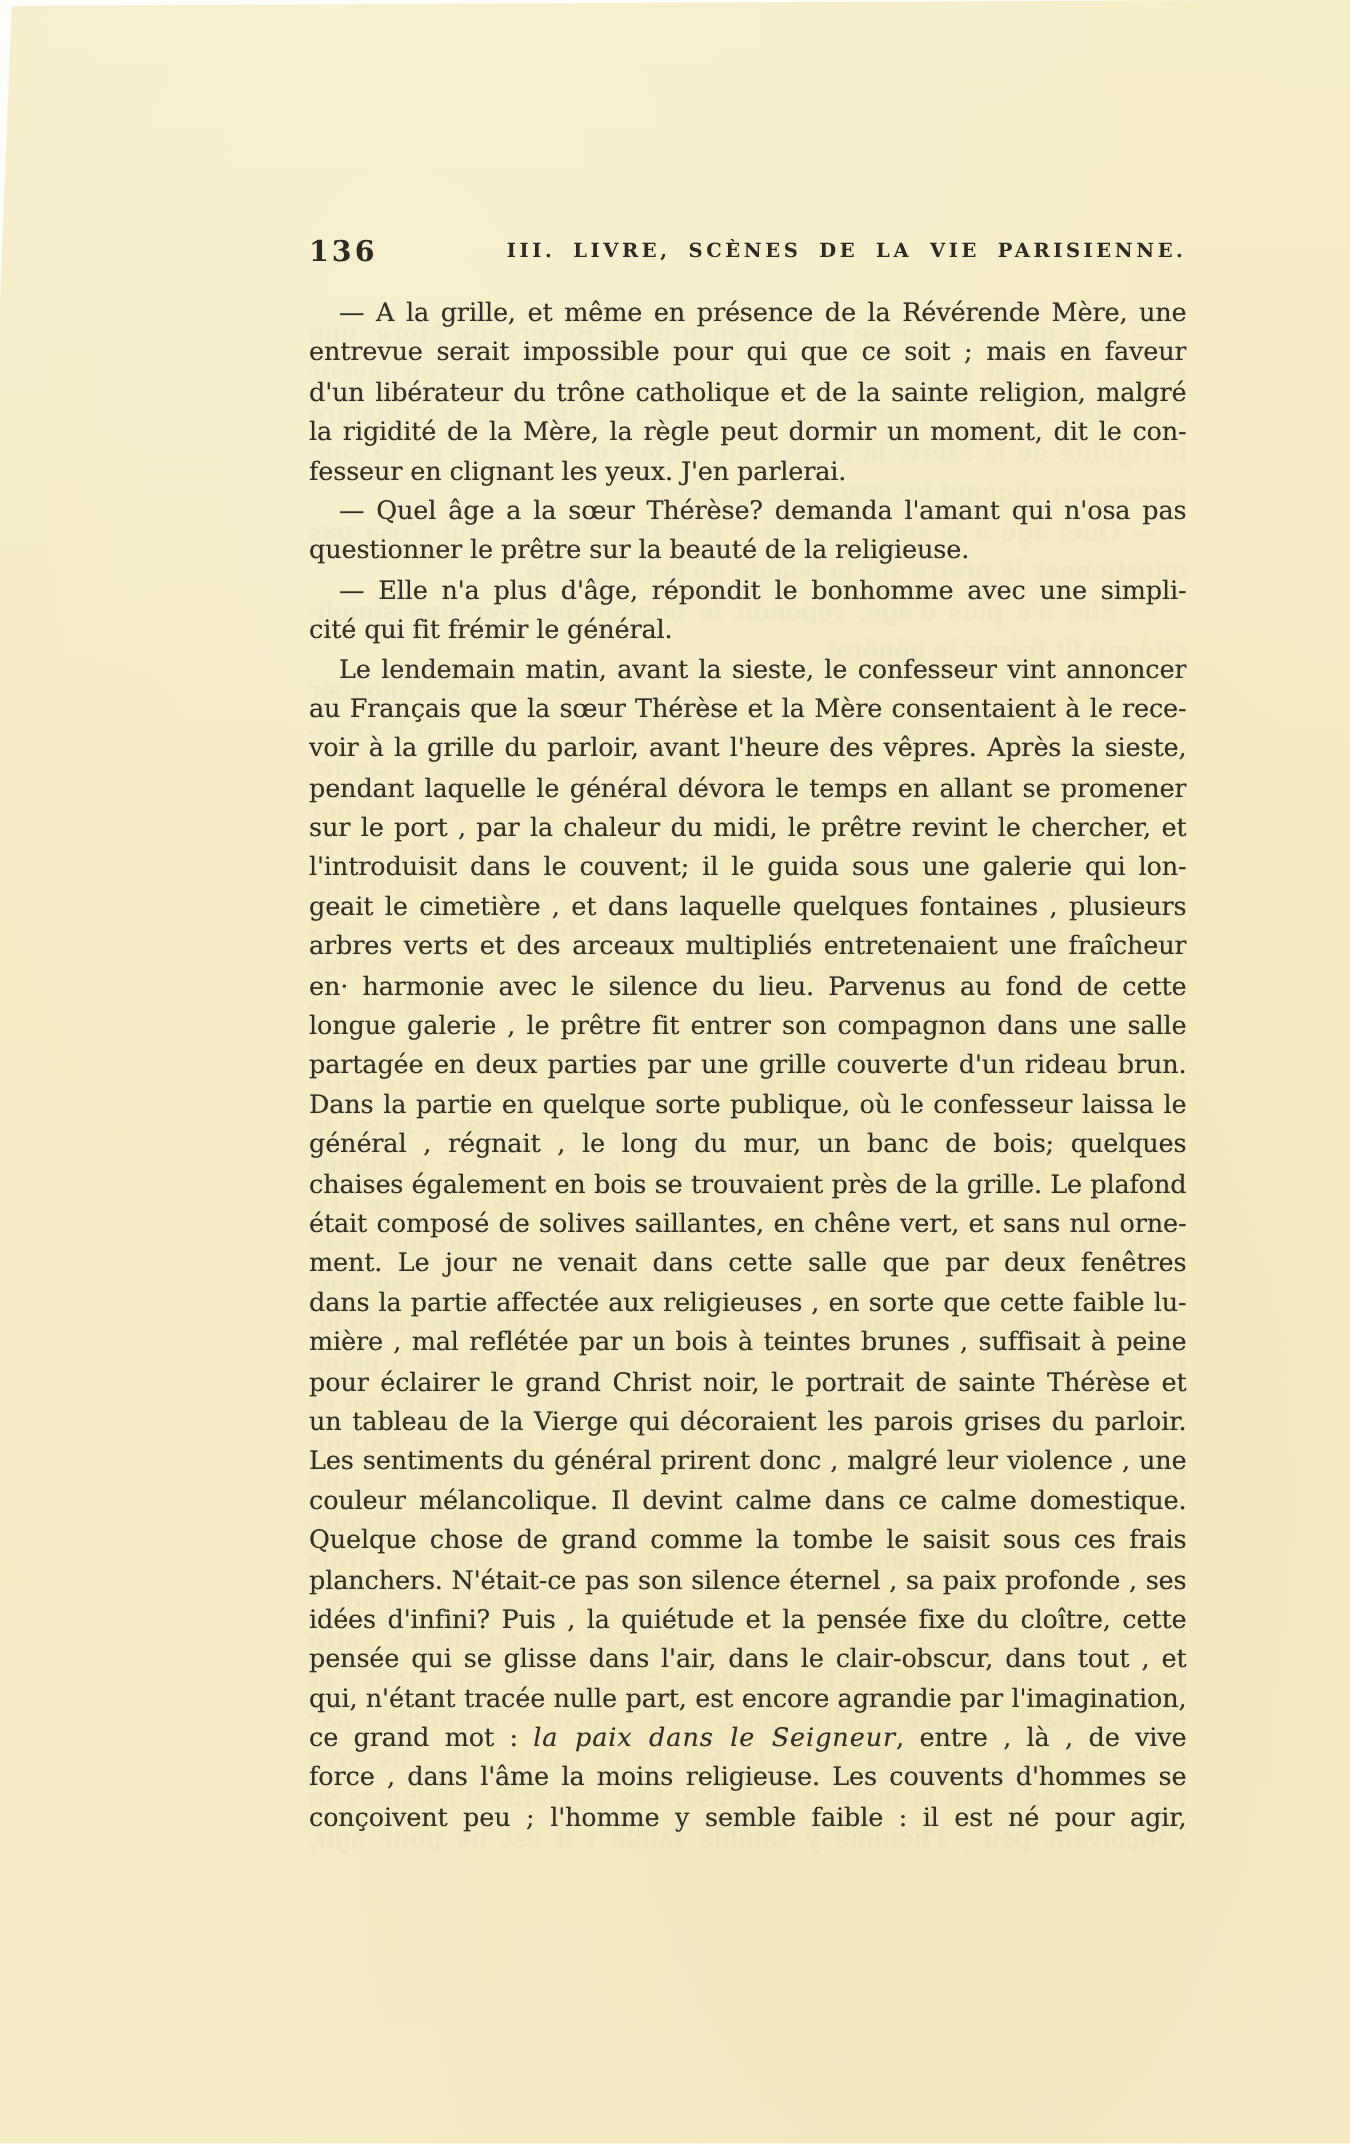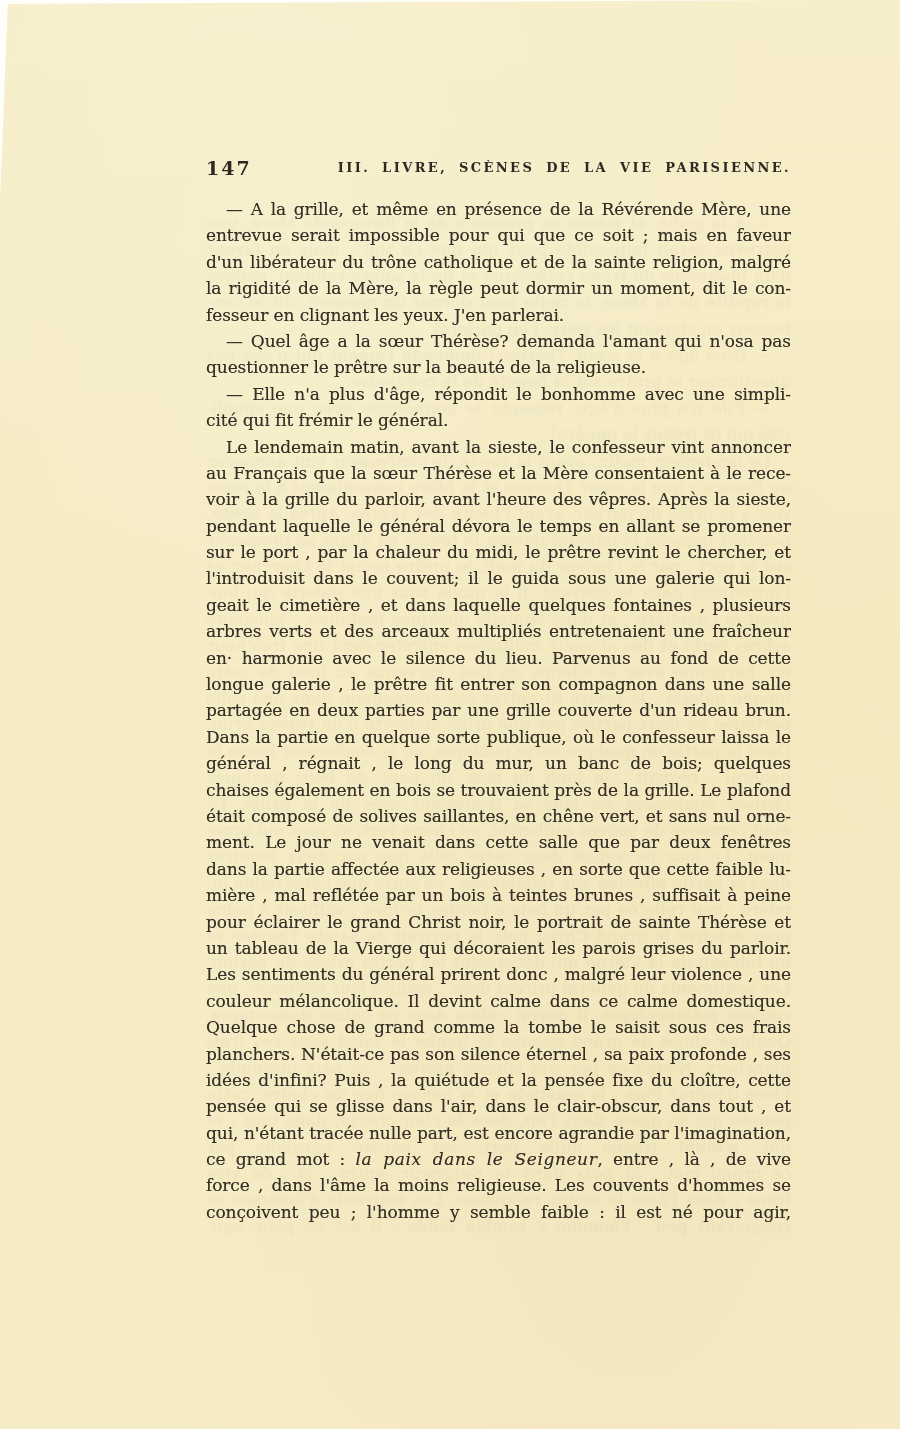--- a/index.html
+++ b/index.html
@@ -100,21 +100,21 @@
         <div class="line">Quelque chose de grand comme la tombe le saisit sous ces frais</div>
         <div class="line">planchers. N'était-ce pas son silence éternel , sa paix profonde , ses</div>
         <div class="line">idées d'infini? Puis , la quiétude et la pensée fixe du cloître, cette</div>
         <div class="line">pensée qui se glisse dans l'air, dans le clair-obscur, dans tout , et</div>
         <div class="line">qui, n'étant tracée nulle part, est encore agrandie par l'imagination,</div>
         <div class="line"><span>ce grand mot : </span><span class="it">la paix dans le Seigneur</span><span>, entre , là , de vive</span></div>
         <div class="line">force , dans l'âme la moins religieuse. Les couvents d'hommes se</div>
         <div class="line">conçoivent peu ; l'homme y semble faible : il est né pour agir,</div>
       </div>
     <div class="header">
-      <span class="pagenum">147</span>
+      <span class="pagenum">136</span>
       <span class="running">III. LIVRE, SCÈNES DE LA VIE PARISIENNE.</span>
     </div>
     <div class="bodytext" id="bodytext">
         <div class="line indent">— A la grille, et même en présence de la Révérende Mère, une</div>
         <div class="line">entrevue serait impossible pour qui que ce soit ; mais en faveur</div>
         <div class="line">d'un libérateur du trône catholique et de la sainte religion, malgré</div>
         <div class="line">la rigidité de la Mère, la règle peut dormir un moment, dit le con-</div>
         <div class="line lastline">fesseur en clignant les yeux. J'en parlerai.</div>
         <div class="line indent">— Quel âge a la sœur Thérèse? demanda l'amant qui n'osa pas</div>
         <div class="line lastline">questionner le prêtre sur la beauté de la religieuse.</div>

